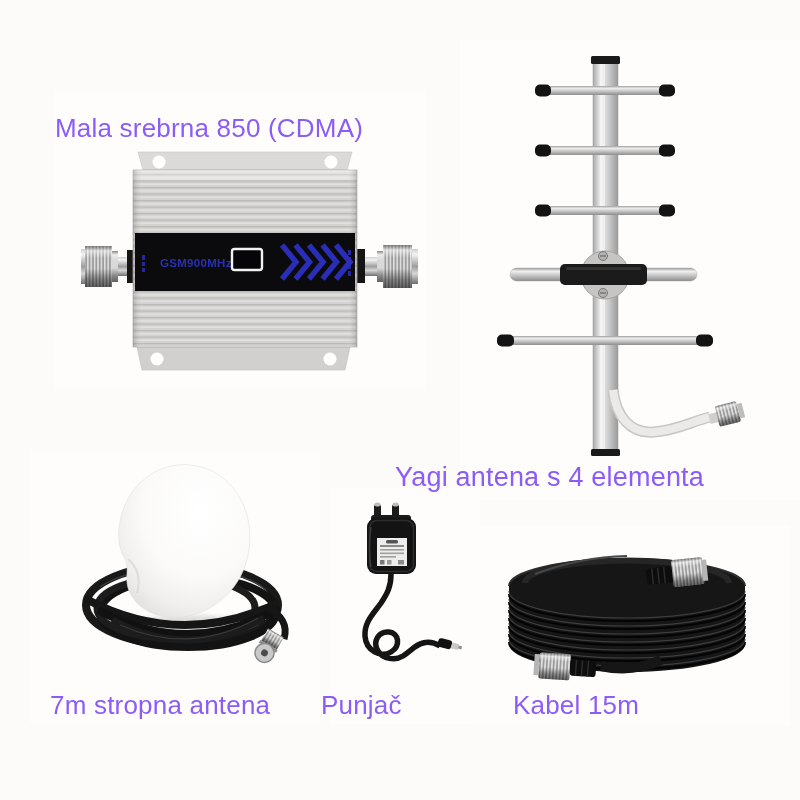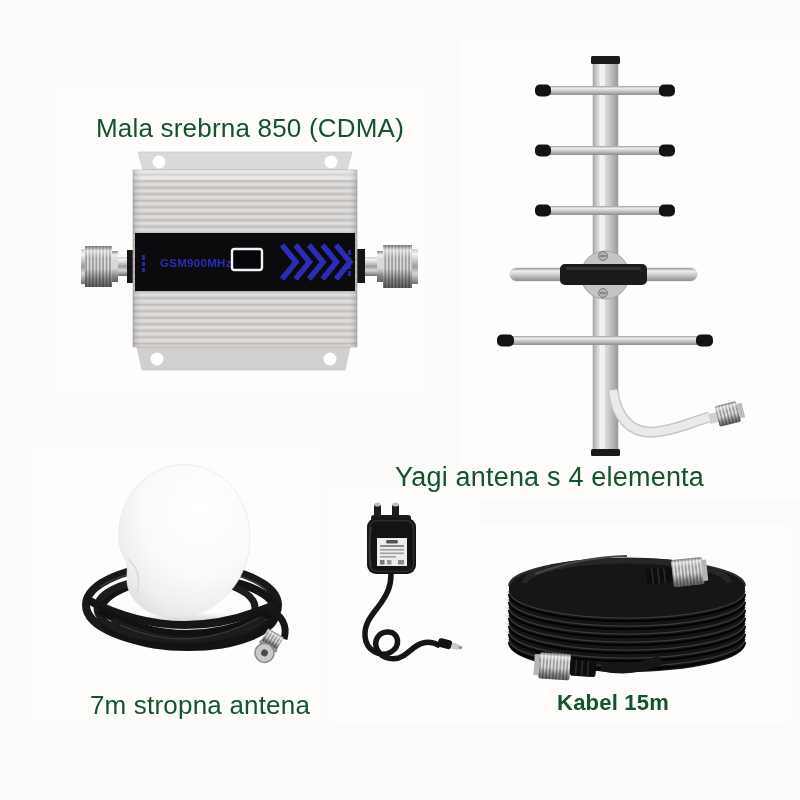--- a/index.html
+++ b/index.html
@@ -1,27 +1,27 @@
 <!DOCTYPE html>
 <html><head>
 <meta charset="utf-8">
 <style>
   html,body{margin:0;padding:0;}
   body{width:800px;height:800px;background:#fcfbfa;overflow:hidden;
        font-family:"Liberation Sans", sans-serif;}
   .canvas{position:relative;width:800px;height:800px;}
   .tile{position:absolute;background:#fefdfc;}
-  .caption{position:absolute;color:#14532d;text-align:center;
+  .caption{position:absolute;color:#8b5cf6;text-align:left;
            font-family:"Liberation Sans",sans-serif;letter-spacing:.2px;
            white-space:nowrap;}
   .cap-title{left:55px;top:113px;width:390px;font-size:26px;}
   .cap-yagi{left:395px;top:462px;width:296px;font-size:27px;}
   .cap-ceiling{left:50px;top:690px;width:300px;font-size:26px;}
   .cap-charger{left:321px;top:690px;width:140px;font-size:26px;}
-  .cap-cable{left:513px;top:690px;width:200px;font-size:22px;font-weight:bold;}
+  .cap-cable{left:513px;top:690px;width:200px;font-size:26px;}
   svg{position:absolute;display:block;}
   .svg-repeater{left:70px;top:148px;}
   .svg-yagi{left:480px;top:50px;}
   .svg-ceiling{left:40px;top:455px;}
   .svg-charger{left:350px;top:495px;}
   .svg-cable{left:495px;top:540px;}
 </style>
 </head>
 <body>
 
@@ -29,20 +29,21 @@
 
   <div class="tile" style="left:55px;top:90px;width:370px;height:300px"></div>
   <div class="tile" style="left:460px;top:40px;width:340px;height:460px"></div>
   <div class="tile" style="left:30px;top:450px;width:290px;height:272px"></div>
   <div class="tile" style="left:330px;top:488px;width:150px;height:236px"></div>
   <div class="tile" style="left:470px;top:525px;width:320px;height:200px"></div>
 
   <div class="caption cap-title">Mala srebrna 850 (CDMA)</div>
   <div class="caption cap-yagi">Yagi antena s 4 elementa</div>
   <div class="caption cap-ceiling">7m stropna antena</div>
+  <div class="caption cap-charger">Punjač</div>
   <div class="caption cap-cable">Kabel 15m</div>
 
   <svg class="svg-repeater" width="355" height="230" viewBox="0 0 355 230">
     <defs>
       <pattern id="fins" patternUnits="userSpaceOnUse" width="6" height="6.5">
         <rect width="6" height="6.5" fill="#d4d2d0"></rect>
         <rect width="6" height="1.3" y="0" fill="#bab7b5"></rect>
         <rect width="6" height="1.2" y="3.2" fill="#e9e7e5"></rect>
       </pattern>
       <pattern id="knurl" patternUnits="userSpaceOnUse" width="3.4" height="8">

